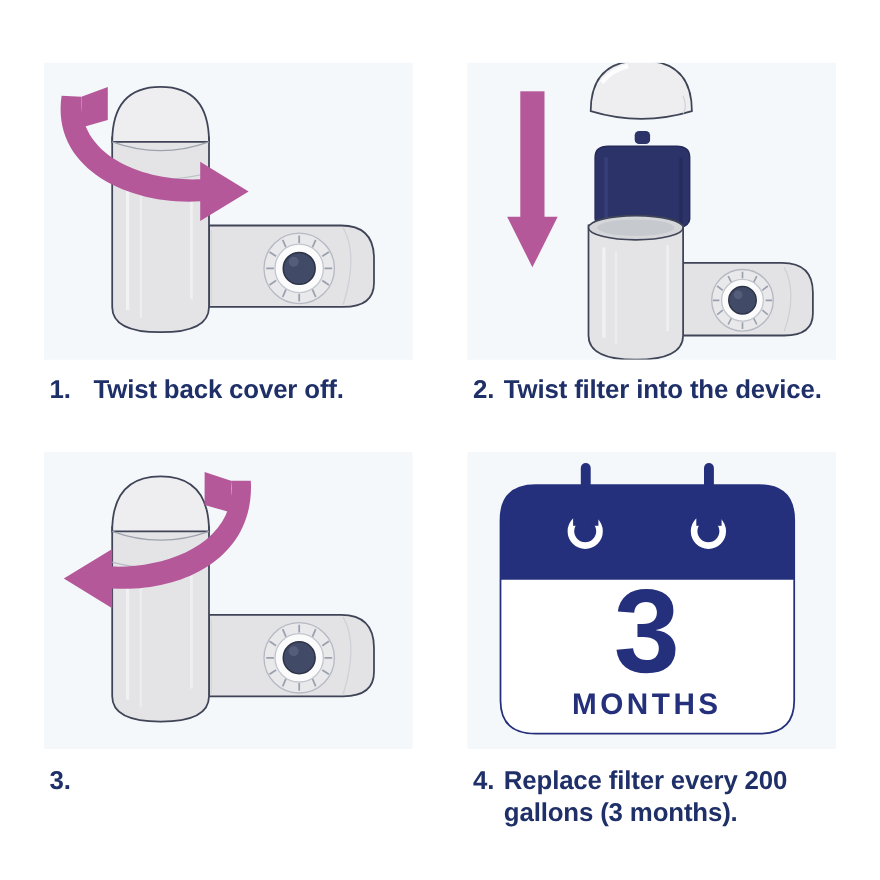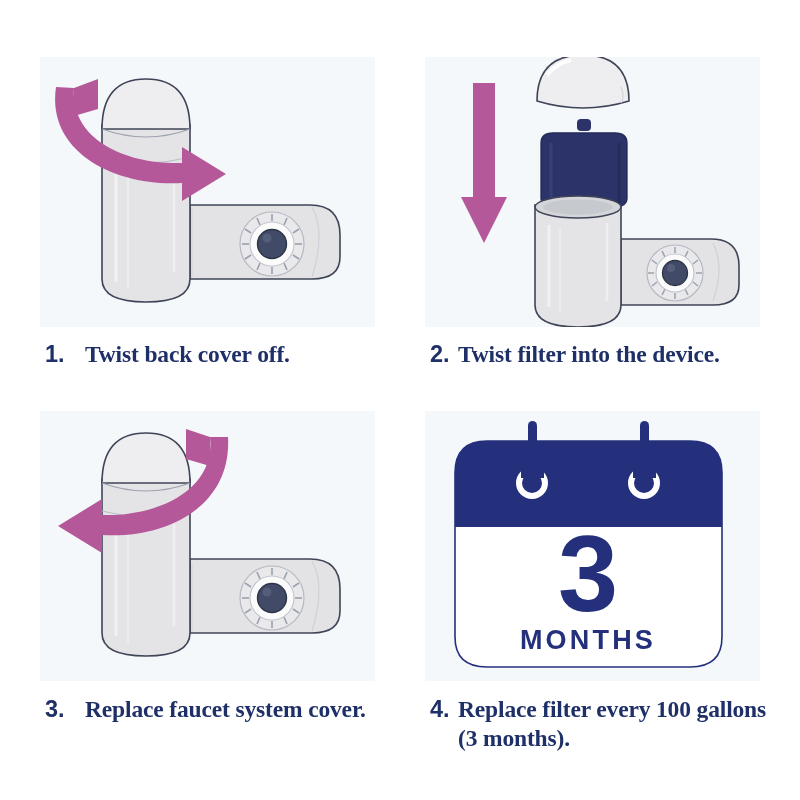--- a/index.html
+++ b/index.html
@@ -40,21 +40,20 @@
     letter-spacing: -0.15px;
     display: flex;
     align-items: flex-start;
   }
   .cap-num {
     flex: 0 0 auto;
     white-space: pre;
   }
   .cap-txt {
     flex: 1 1 auto;
-    font-family: Liberation Serif, serif;
   }
 
   
   #panel-1 { left: 40px;  top: 57px;  width: 335px; height: 270px; }
   #panel-2 { left: 425px; top: 57px;  width: 335px; height: 270px; }
   #panel-3 { left: 40px;  top: 411px; width: 335px; height: 270px; }
   #panel-4 { left: 425px; top: 411px; width: 335px; height: 270px; }
 
   #caption-1 { left: 45px;  top: 340px; width: 345px; }
   #caption-2 { left: 430px; top: 340px; width: 325px; }
@@ -237,21 +236,20 @@
                  L 62 88 L 18 115 L 62 142 L 62 124
                  C 126 128, 192 96, 188 26
                  Z" fill="#b5589a"></path>
         <path d="M170 26 L146 18 L146 48 L170 55 Z" fill="#b5589a"></path>
       </g>
     </svg>
   </div>
 
   <div class="caption" id="caption-3">
     <span class="cap-num">3.</span>
-    <span class="cap-txt">Replace faucet system cover.</span>
   </div>
 
   <div class="panel" id="panel-4">
     <svg class="panel-art" viewBox="0 0 335 270">
 
       <g>
         <rect x="103" y="10" width="9" height="42" rx="4.5" fill="#24307c"></rect>
         <rect x="215" y="10" width="9" height="42" rx="4.5" fill="#24307c"></rect>
       </g>
 
@@ -271,16 +269,16 @@
       </g>
 
       <text x="163" y="200" text-anchor="middle" font-family="Liberation Sans, sans-serif" font-size="108" font-weight="bold" fill="#24307c">3</text>
 
       <text x="163" y="238" text-anchor="middle" font-family="Liberation Sans, sans-serif" font-size="27" font-weight="bold" letter-spacing="3.2" fill="#24307c">MONTHS</text>
     </svg>
   </div>
 
   <div class="caption" id="caption-4">
     <span class="cap-num">4.</span>
-    <span class="cap-txt">Replace filter every 100 gallons (3 months).</span>
+    <span class="cap-txt">Replace filter every 200 gallons (3 months).</span>
   </div>
 
 </div>
 
 </body></html>

